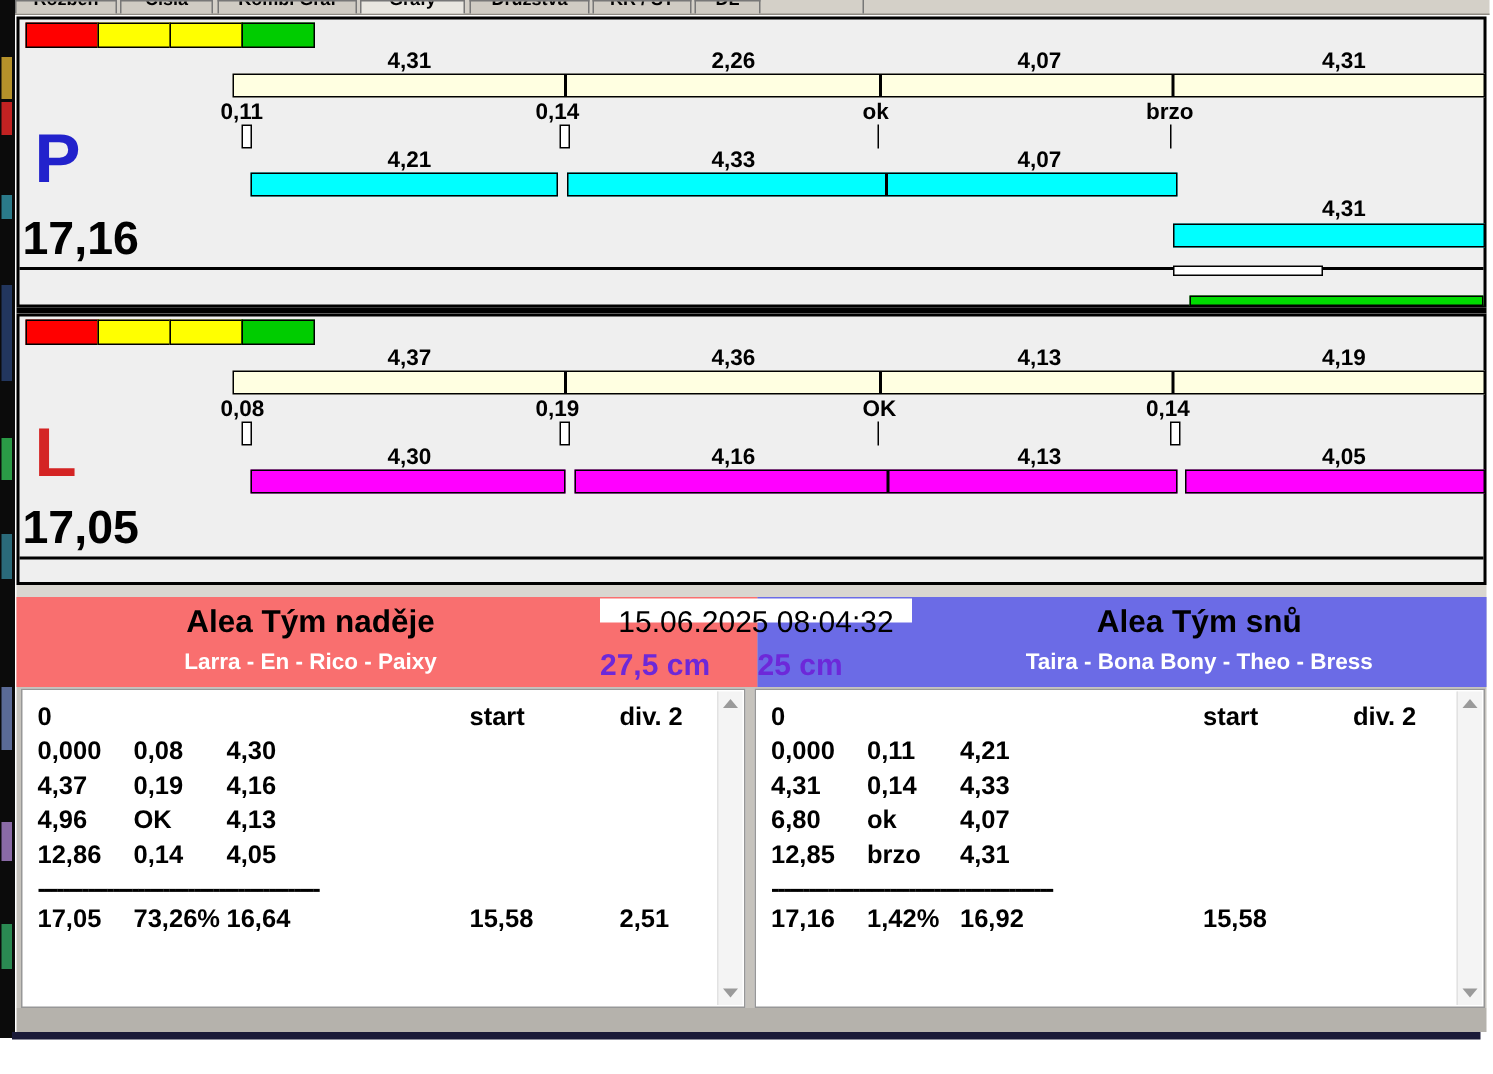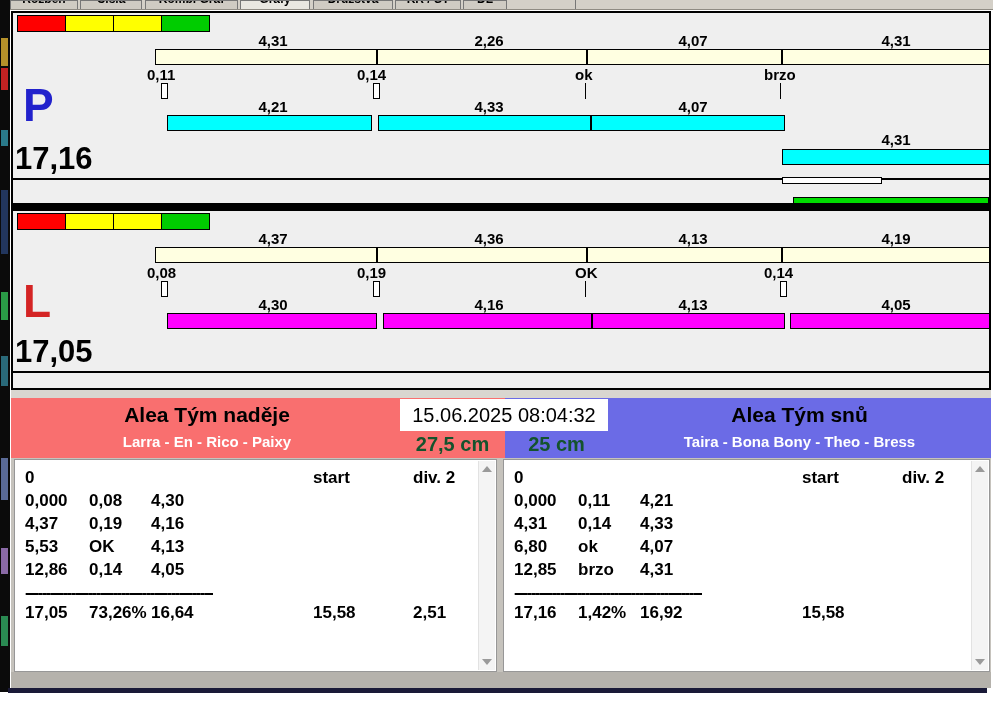--- a/index.html
+++ b/index.html
@@ -40,22 +40,22 @@
   .sep{position:absolute;left:11px;top:205px;width:980px;height:4px;background:#000;}
   .midgap{position:absolute;left:11px;top:390px;width:980px;height:8px;background:#D9D6D0;}
 
   
   .teams{position:absolute;left:11px;top:398px;width:980px;height:274px;background:#C6C3BD;}
   .thead{position:absolute;top:0;height:60px;}
   .thead.lft{left:0;width:494px;background:#F96F6F;}
   .thead.rgt{left:494px;width:486px;background:#6B6BE6;}
   .tname{position:absolute;top:5px;text-align:center;font-size:21px;font-weight:bold;color:#000;white-space:nowrap;}
   .tmembers{position:absolute;top:35px;text-align:center;font-size:15px;font-weight:bold;color:#fff;white-space:nowrap;}
-  .datetime{position:absolute;left:389px;top:1px;width:208px;height:32px;background:#fff;color:#000;font-size:20px;line-height:32px;text-align:center;white-space:nowrap;}
-  .jump{position:absolute;top:34px;height:24px;color:#14532d;font-size:20px;font-weight:bold;text-align:center;line-height:24px;}
+  .datetime{position:absolute;left:389px;top:1px;width:208px;height:16px;background:#fff;color:#000;font-size:20px;line-height:32px;text-align:center;white-space:nowrap;}
+  .jump{position:absolute;top:34px;height:24px;color:#6d28d9;font-size:20px;font-weight:bold;text-align:left;line-height:24px;}
   .ttable{position:absolute;top:61px;height:213px;background:#fff;border:1px solid #979797;box-sizing:border-box;padding:6px 0 0 10px;font-size:17px;font-weight:bold;color:#000;line-height:23px;}
   .ttable.lft{left:3px;width:483px;}
   .ttable.rgt{left:492px;width:487px;}
   .trow{display:flex;height:23px;white-space:nowrap;}
   .c1{width:64px;} .c2{width:62px;} .c3{width:162px;} .c4{width:100px;} .c5{flex:1;}
   .dashrow{height:20px;letter-spacing:-1.5px;overflow:hidden;}
   .sbar{position:absolute;right:1px;top:1px;bottom:1px;width:16px;background:#F4F4F4;border-left:1px solid #E2E2E2;}
   .arr{position:absolute;left:3px;width:0;height:0;border-left:5px solid transparent;border-right:5px solid transparent;}
   .arr.up{top:5px;border-bottom:6px solid #9a9a9a;}
   .arr.down{bottom:5px;border-top:6px solid #9a9a9a;}
@@ -227,21 +227,21 @@
           <span class="c1">0,000</span>
           <span class="c2">0,08</span>
           <span class="c3">4,30</span>
         </div>
       <div class="trow">
           <span class="c1">4,37</span>
           <span class="c2">0,19</span>
           <span class="c3">4,16</span>
         </div>
       <div class="trow">
-          <span class="c1">5,53</span>
+          <span class="c1">4,96</span>
           <span class="c2">OK</span>
           <span class="c3">4,13</span>
         </div>
       <div class="trow">
           <span class="c1">12,86</span>
           <span class="c2">0,14</span>
           <span class="c3">4,05</span>
         </div>
       <div class="dashrow">---------------------------------------------</div>
       <div class="trow">

